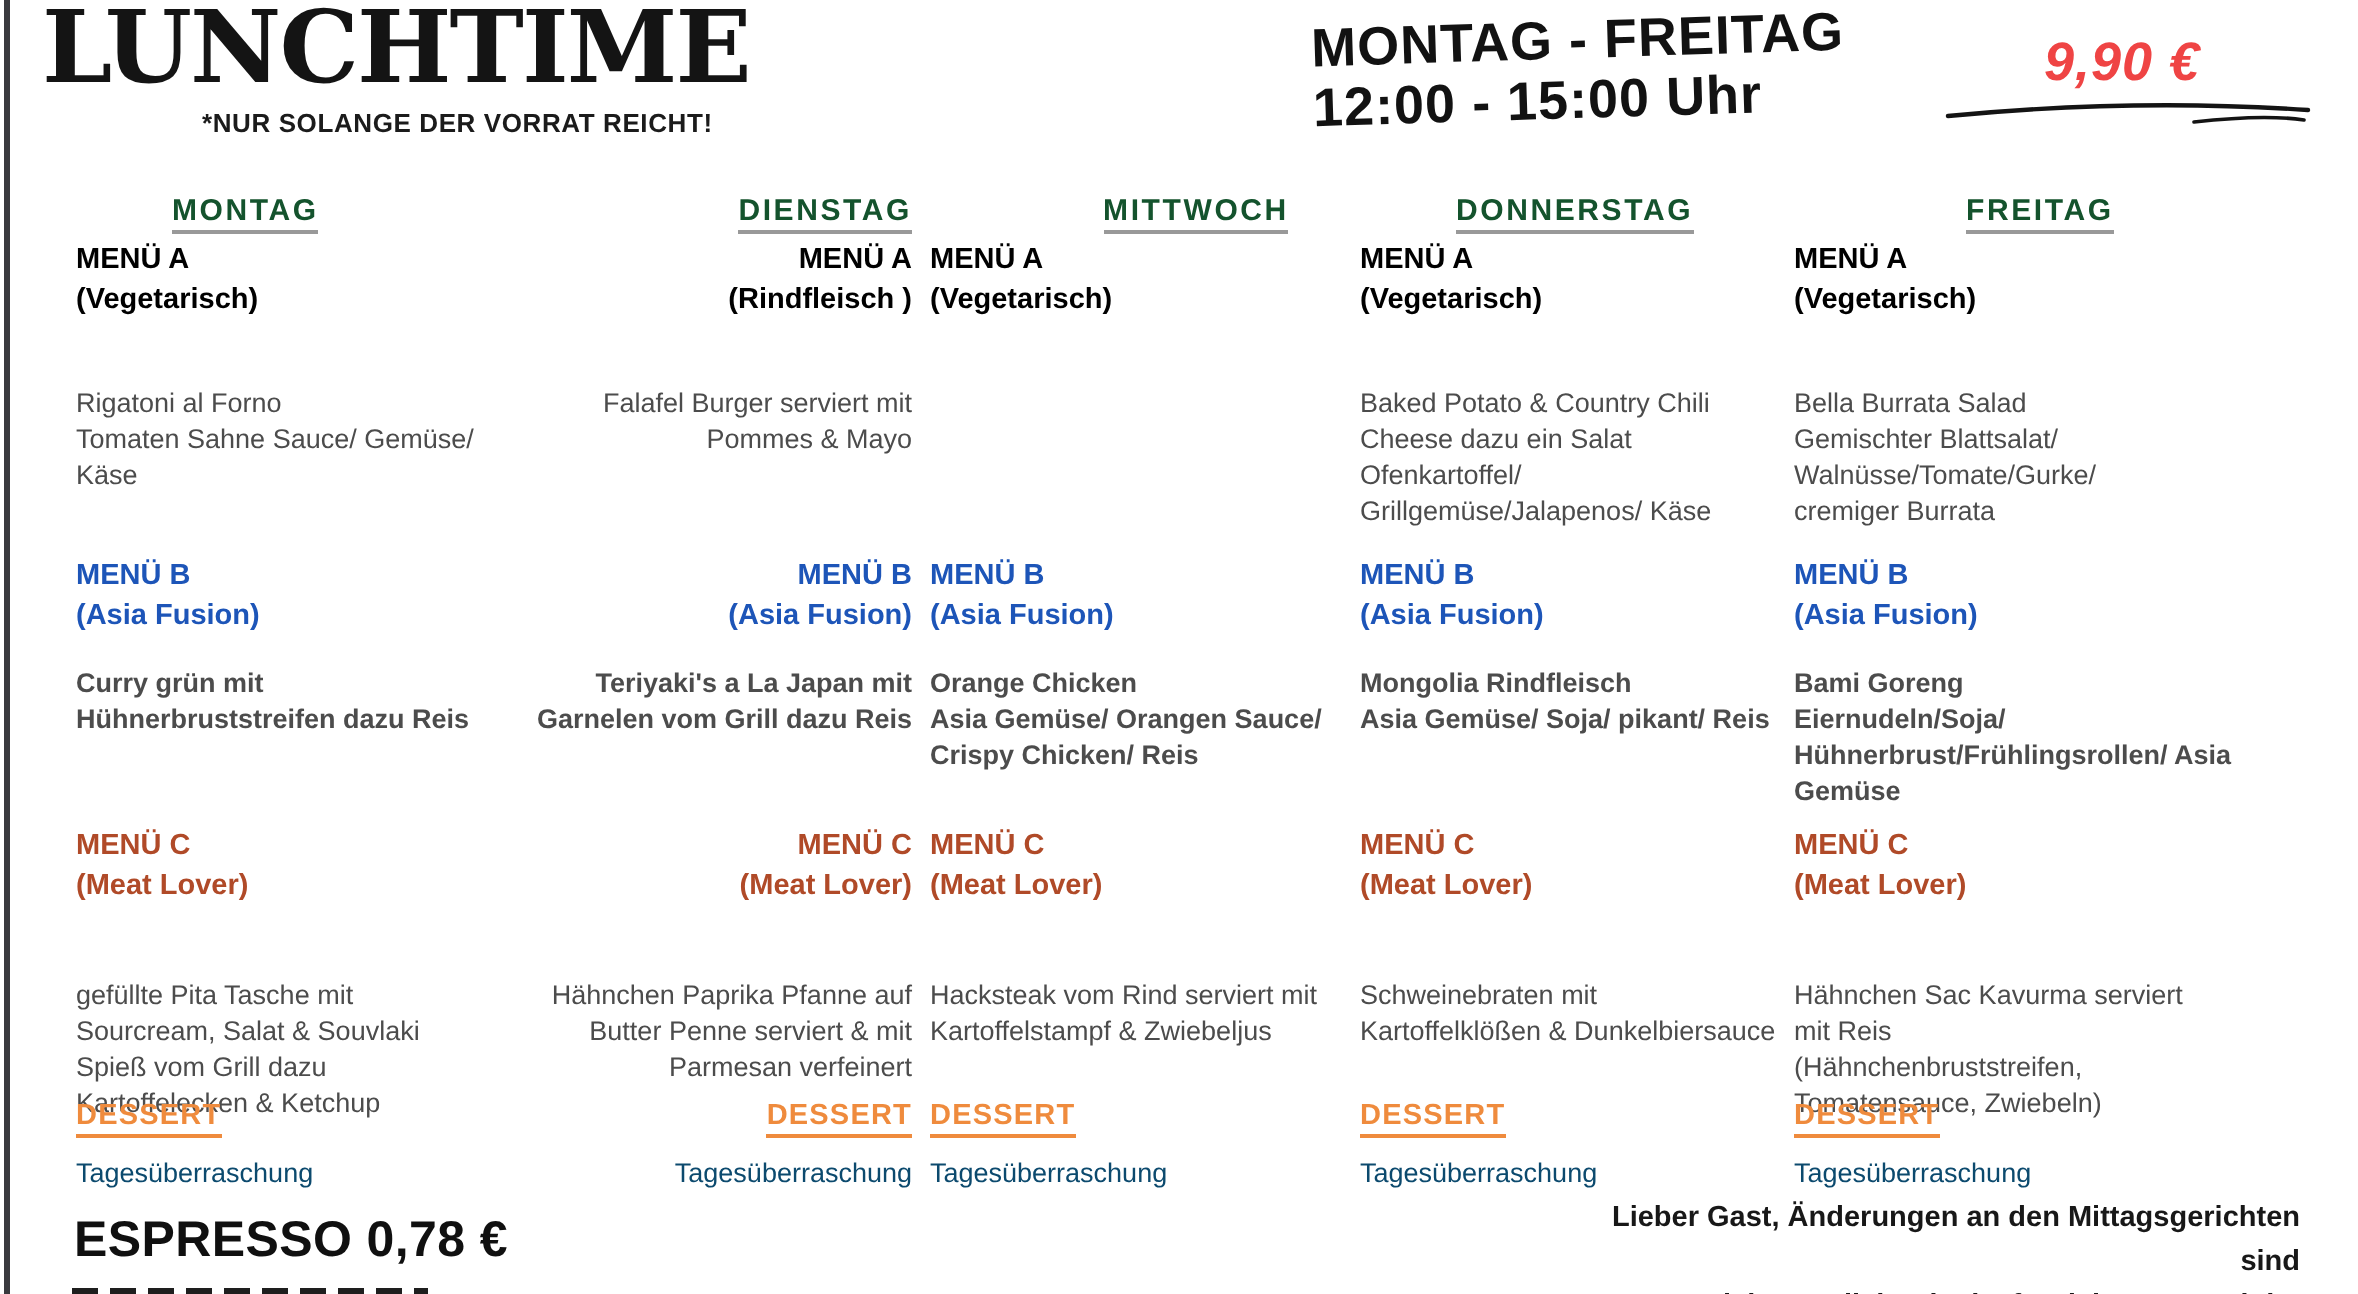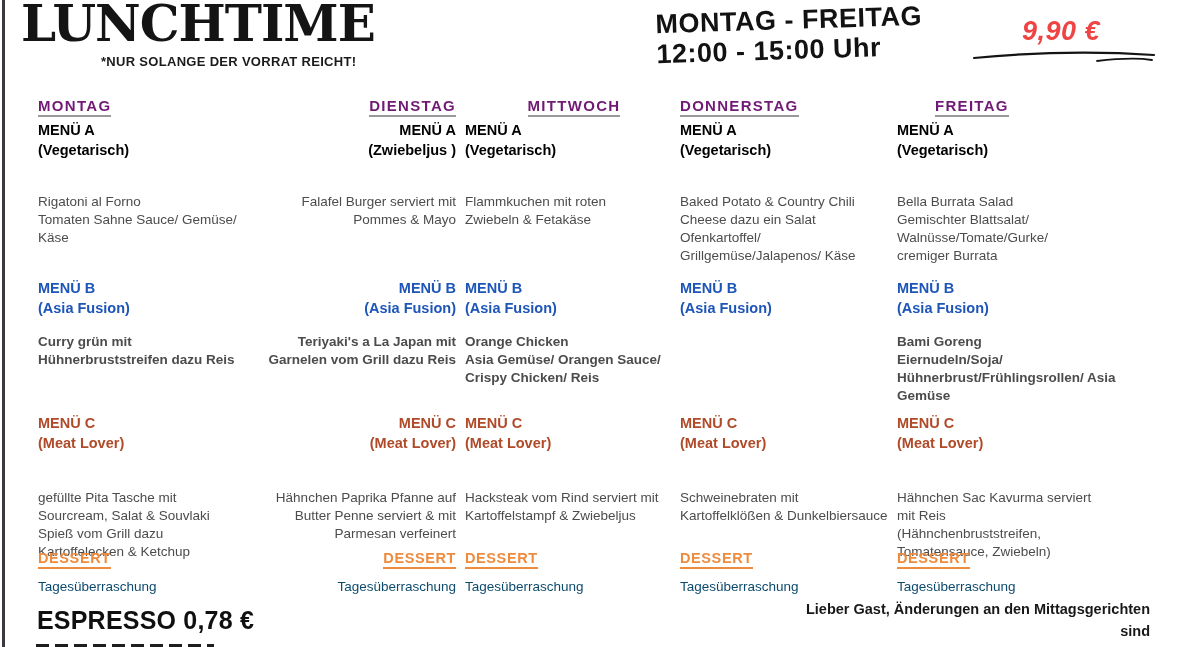--- a/index.html
+++ b/index.html
@@ -34,21 +34,21 @@
   
   .col{position:absolute;top:95px;height:552px;}
   .c1{left:38px;width:200px;}
   .c2{left:238px;width:218px;text-align:right;}
   .c3{left:465px;width:210px;}
   .c4{left:680px;width:220px;}
   .c5{left:897px;width:268px;}
 
   .sec{position:absolute;left:0;right:0;}
   .day-header{
-    top:2px;color:#701a75;font-weight:700;font-size:15px;letter-spacing:1.3px;
+    top:2px;color:#14532d;font-weight:700;font-size:15px;letter-spacing:1.3px;margin-left:48px;
   }
   .day-header span{display:inline-block;border-bottom:2px solid #999;padding-bottom:1px;}
   .c3 .day-header{padding-left:8px;text-align:center;}
   .c5 .day-header{padding-left:38px;}
 
   .menu-label{font-weight:700;font-size:14.5px;line-height:1.38;}
   .label-a{top:25px;color:#000000;}
   .label-b{top:183px;color:#1d55b8;}
   .label-c{top:318px;color:#b04a28;}
   .dish{
@@ -116,21 +116,21 @@
 Spieß vom Grill dazu
 Kartoffelecken &amp; Ketchup</div>
   <div class="sec dessert-h"><span>DESSERT</span></div>
   <div class="sec dish text-d">Tagesüberraschung</div>
 </div>
 
 <div class="col c2">
   <div class="sec day-header"><span>DIENSTAG</span></div>
   <div class="sec menu-label label-a">
       <div>MENÜ A</div>
-      <div>(Zwiebeljus )</div>
+      <div>(Rindfleisch )</div>
     </div>
   <div class="sec dish text-a">Falafel Burger serviert mit
 Pommes &amp; Mayo</div>
   <div class="sec menu-label label-b">
       <div>MENÜ B</div>
       <div>(Asia Fusion)</div>
     </div>
   <div class="sec dish text-b">Teriyaki's a La Japan mit
 Garnelen vom Grill dazu Reis</div>
   <div class="sec menu-label label-c">
@@ -143,22 +143,20 @@
   <div class="sec dessert-h"><span>DESSERT</span></div>
   <div class="sec dish text-d">Tagesüberraschung</div>
 </div>
 
 <div class="col c3">
   <div class="sec day-header"><span>MITTWOCH</span></div>
   <div class="sec menu-label label-a">
       <div>MENÜ A</div>
       <div>(Vegetarisch)</div>
     </div>
-  <div class="sec dish text-a">Flammkuchen mit roten
-Zwiebeln &amp; Fetakäse</div>
   <div class="sec menu-label label-b">
       <div>MENÜ B</div>
       <div>(Asia Fusion)</div>
     </div>
   <div class="sec dish text-b">Orange Chicken
 Asia Gemüse/ Orangen Sauce/
 Crispy Chicken/ Reis</div>
   <div class="sec menu-label label-c">
       <div>MENÜ C</div>
       <div>(Meat Lover)</div>
@@ -176,20 +174,22 @@
       <div>(Vegetarisch)</div>
     </div>
   <div class="sec dish text-a">Baked Potato &amp; Country Chili
 Cheese dazu ein Salat
 Ofenkartoffel/
 Grillgemüse/Jalapenos/ Käse</div>
   <div class="sec menu-label label-b">
       <div>MENÜ B</div>
       <div>(Asia Fusion)</div>
     </div>
+  <div class="sec dish text-b">Mongolia Rindfleisch
+Asia Gemüse/ Soja/ pikant/ Reis</div>
   <div class="sec menu-label label-c">
       <div>MENÜ C</div>
       <div>(Meat Lover)</div>
     </div>
   <div class="sec dish text-c">Schweinebraten mit
 Kartoffelklößen &amp; Dunkelbiersauce</div>
   <div class="sec dessert-h"><span>DESSERT</span></div>
   <div class="sec dish text-d">Tagesüberraschung</div>
 </div>
 

